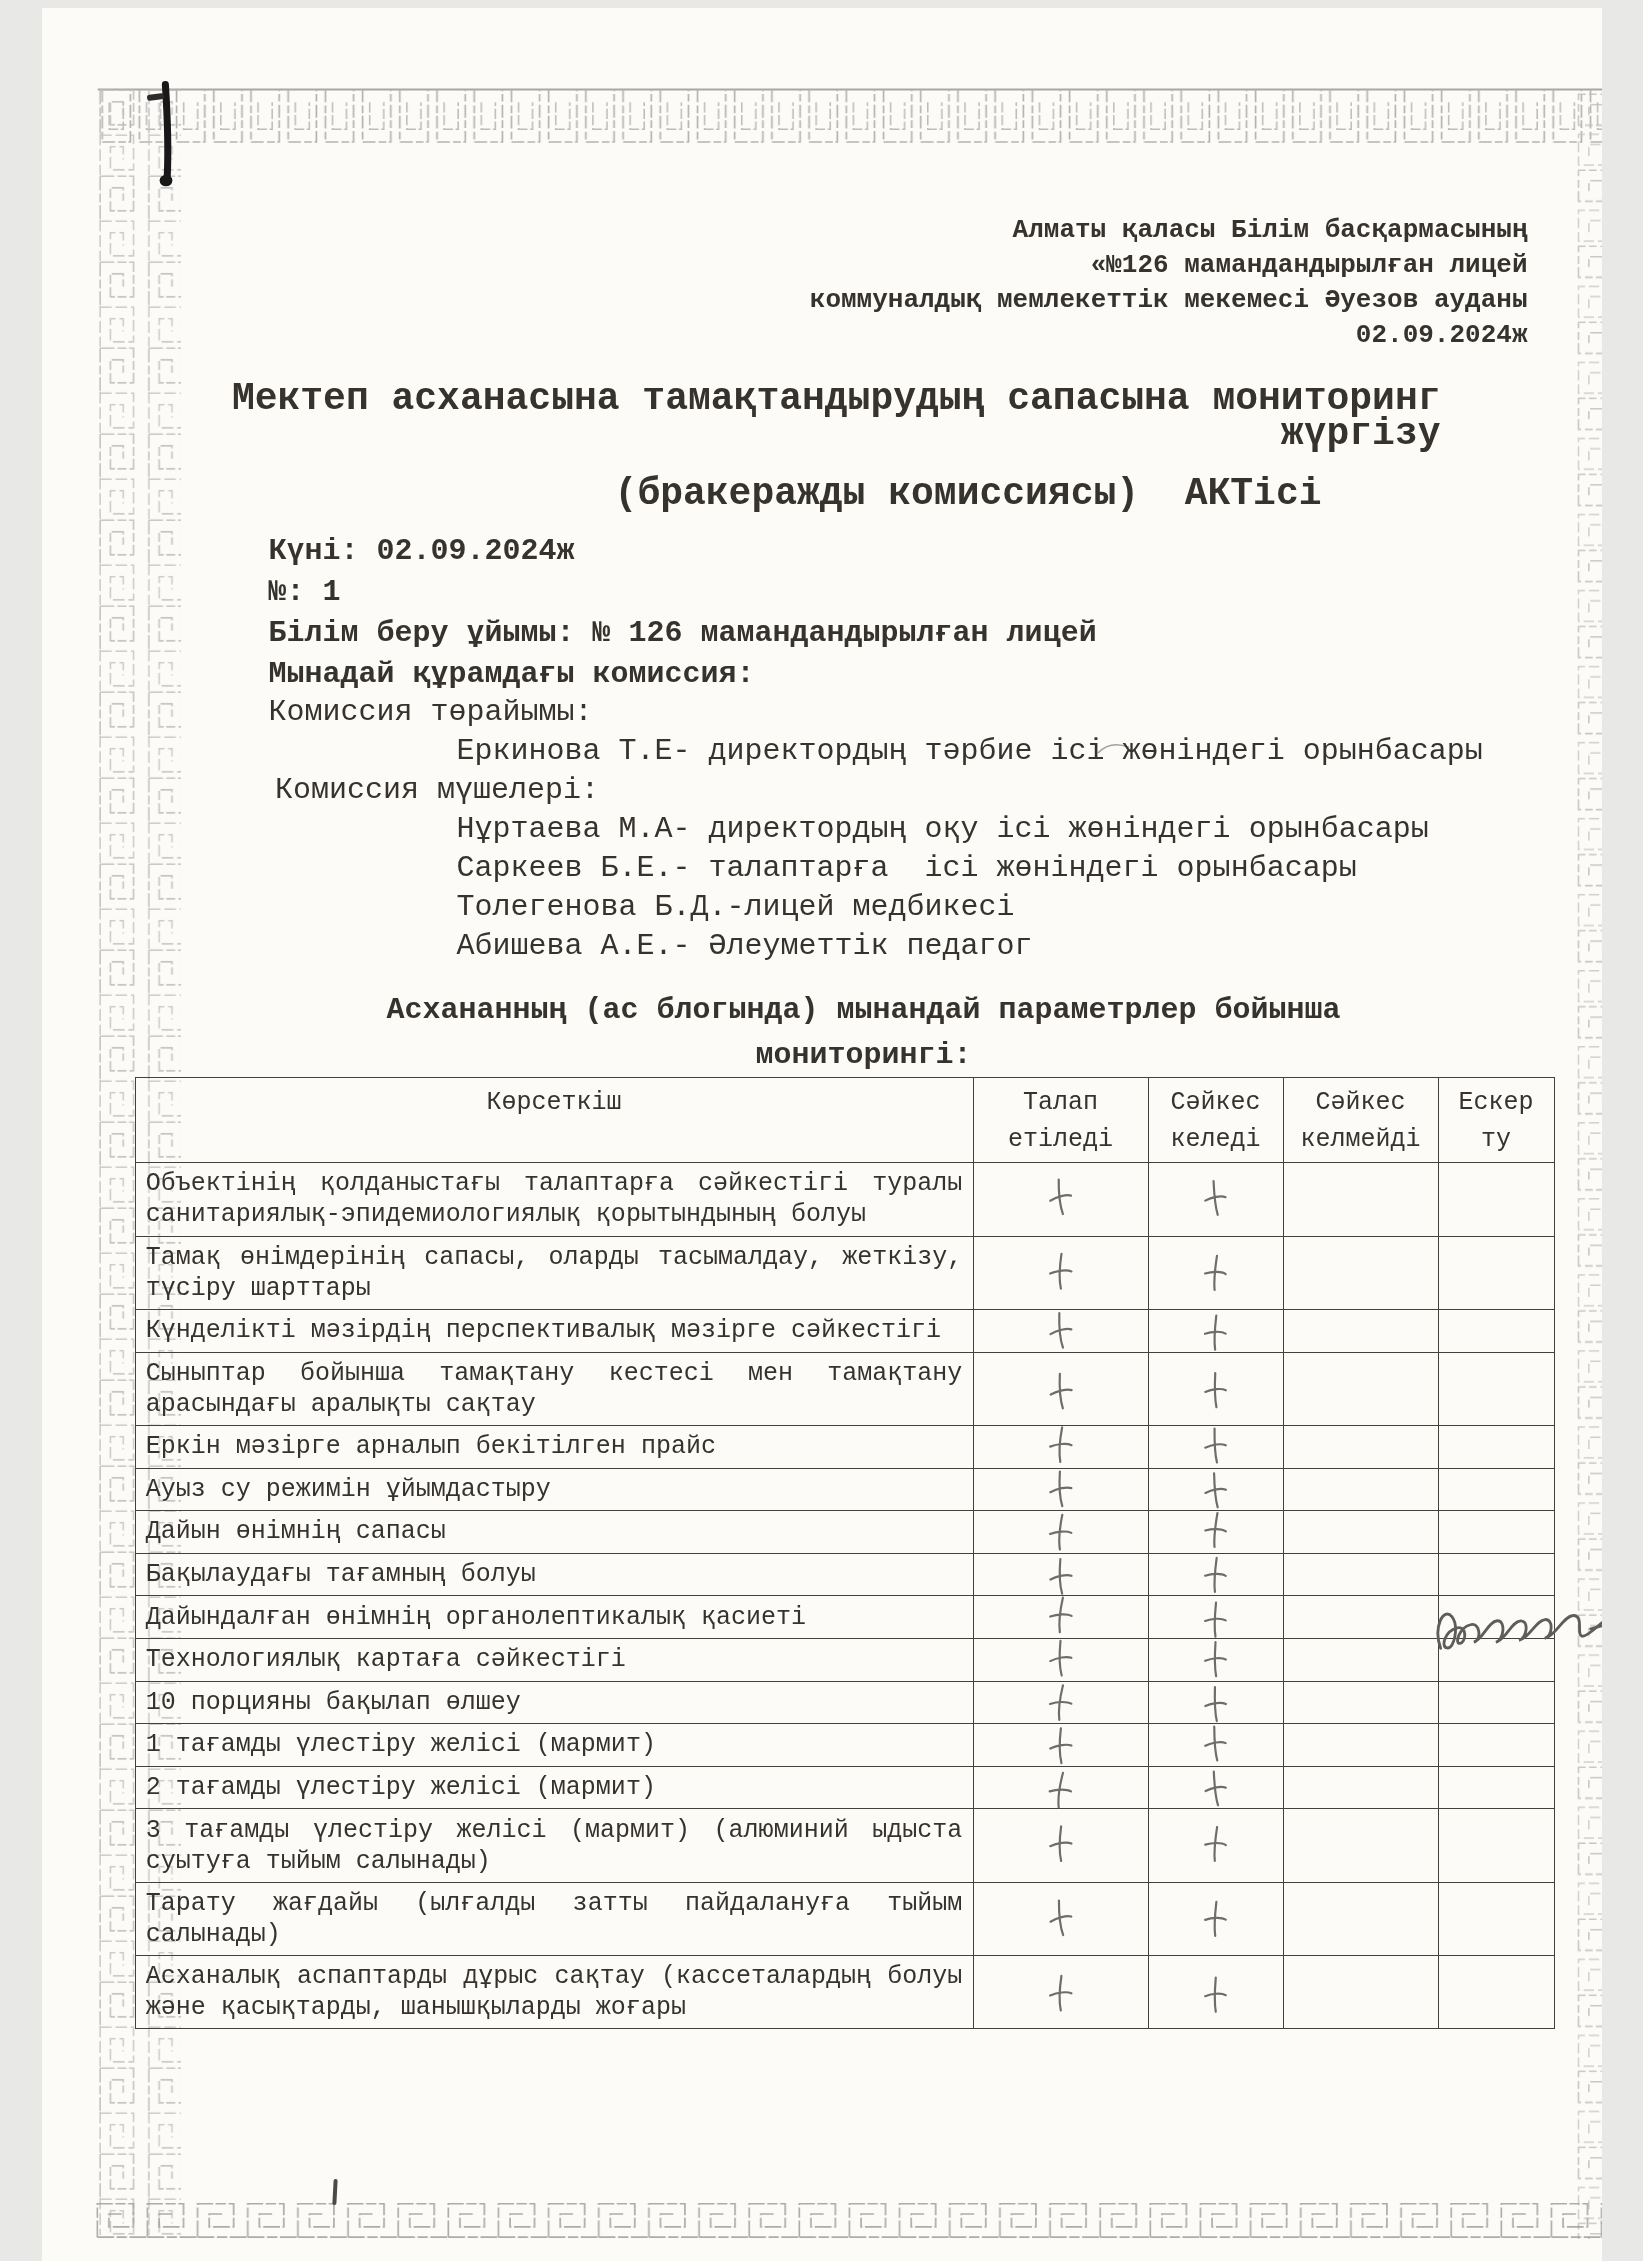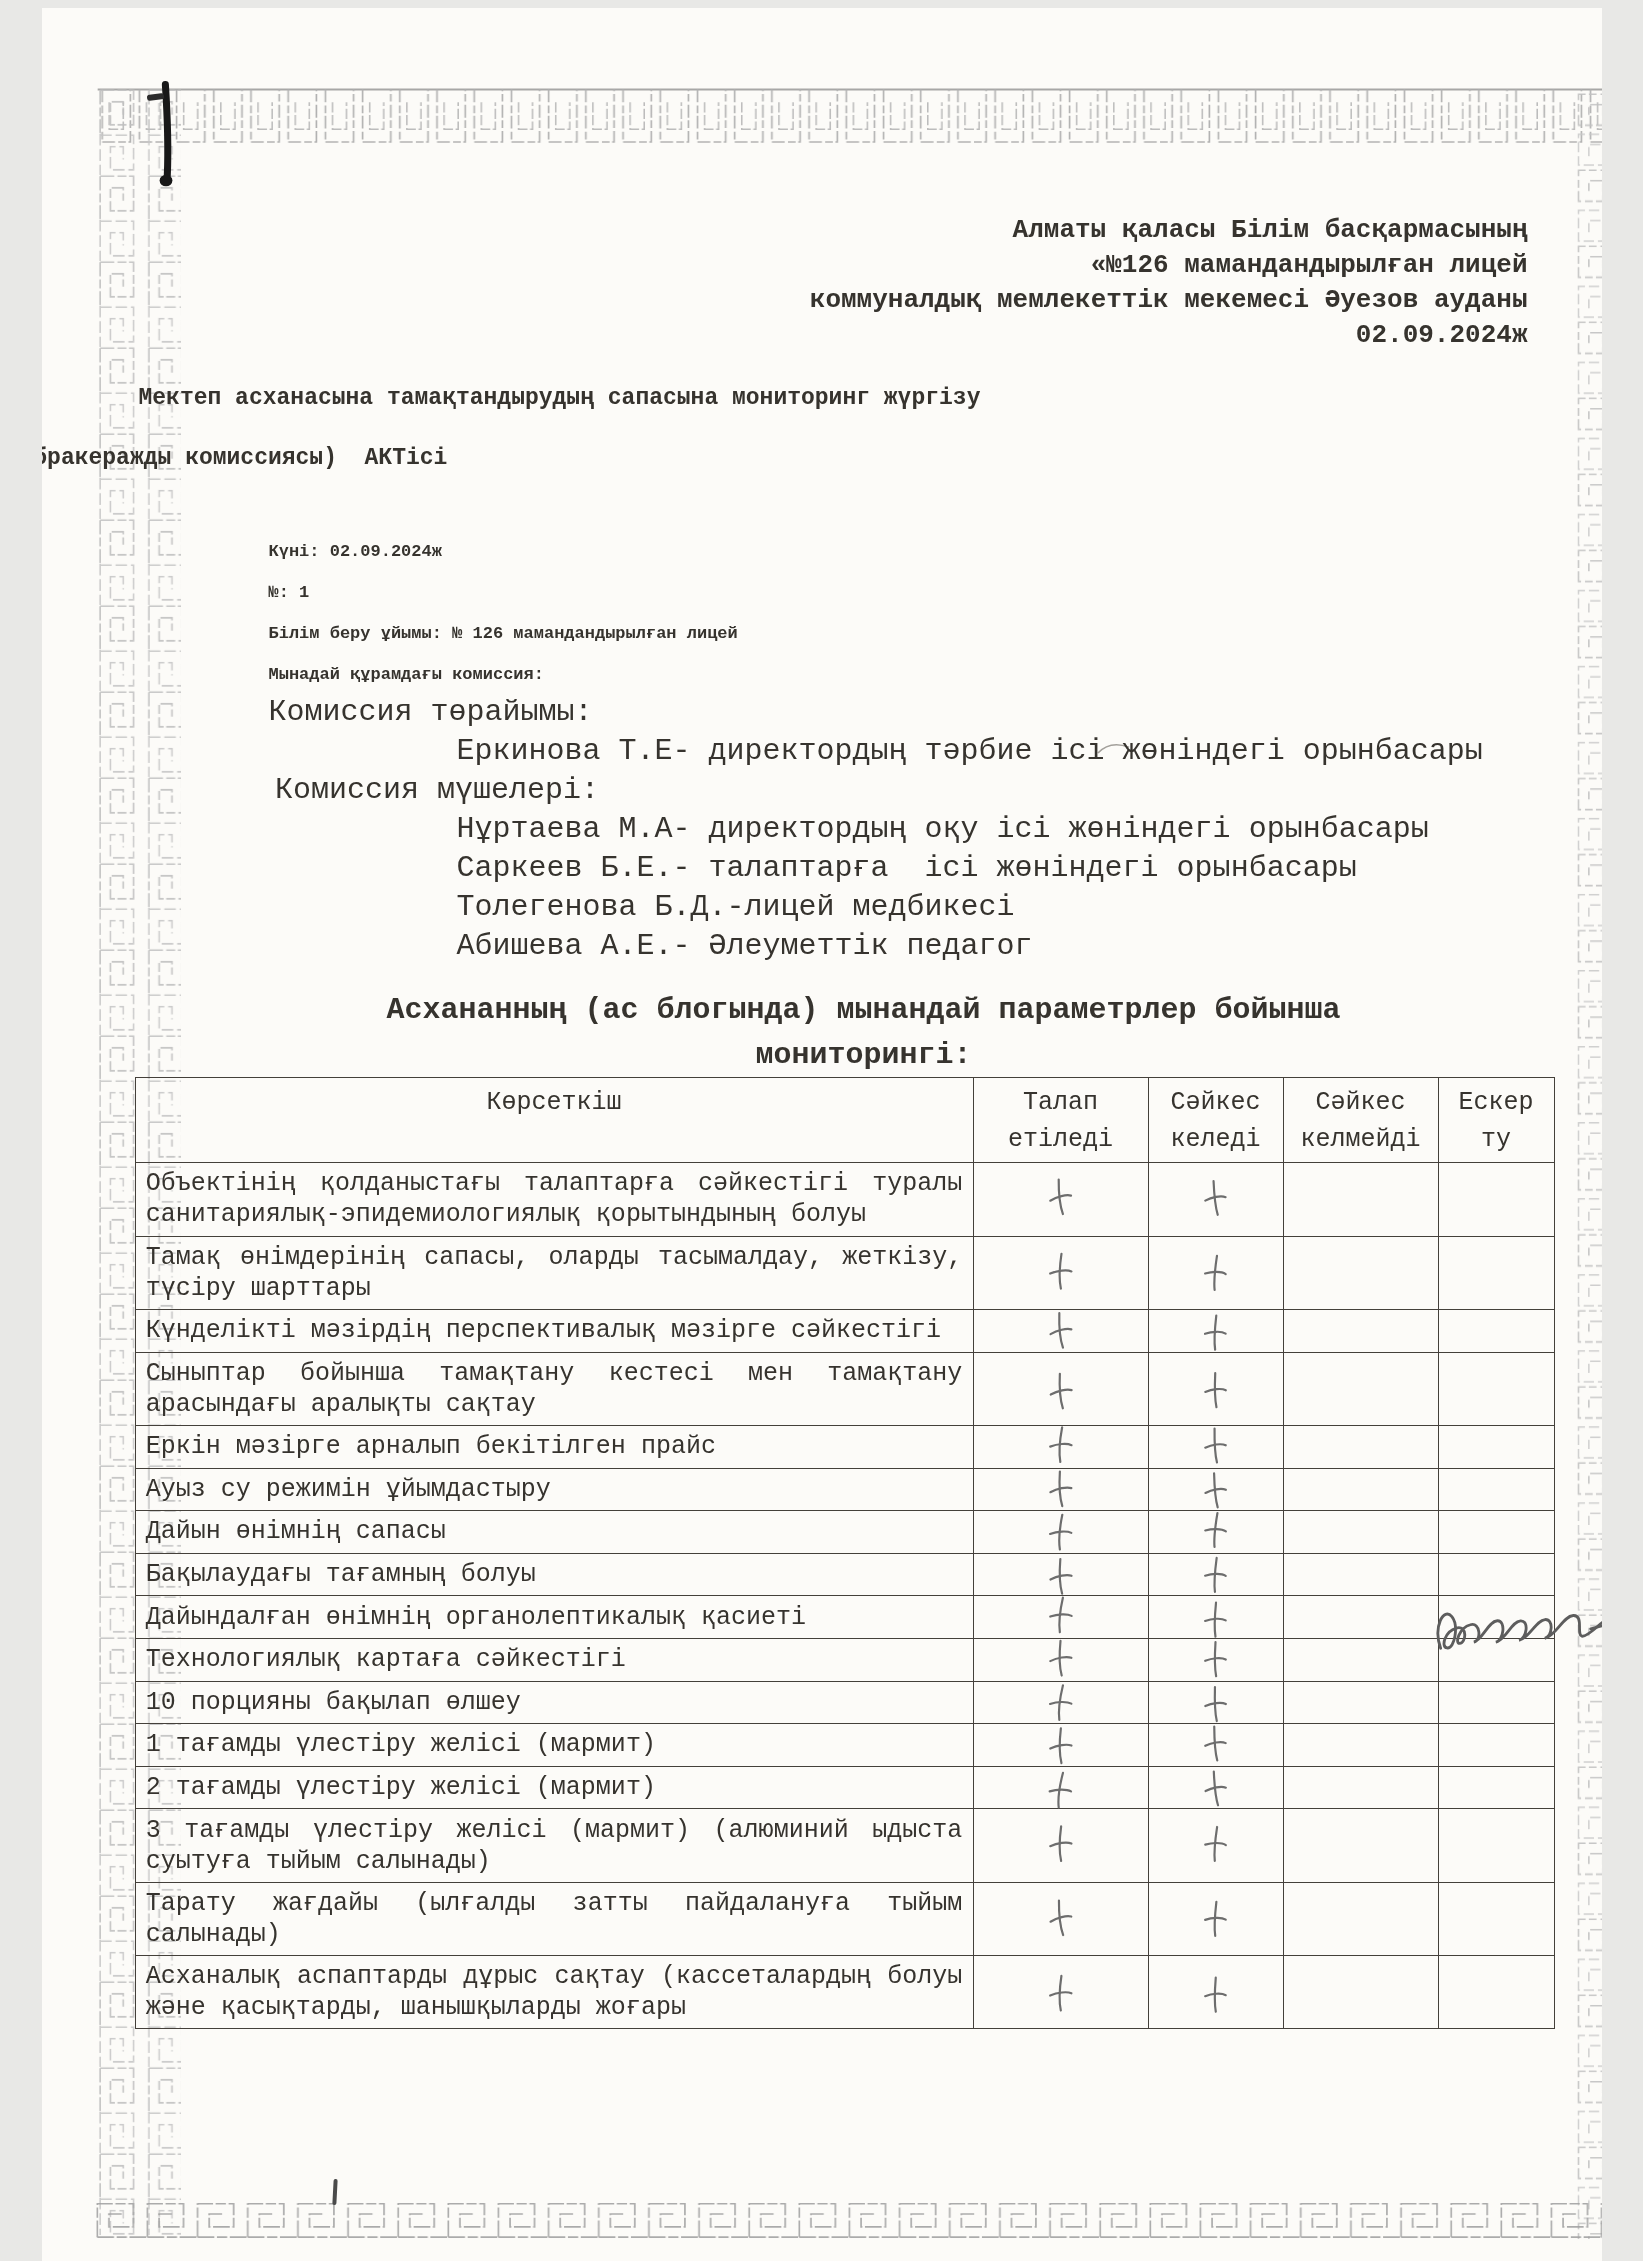--- a/index.html
+++ b/index.html
@@ -12,27 +12,27 @@
   
   .border-strip{position:absolute;pointer-events:none;opacity:.9;}
   
   .doc-header{
     position:absolute;left:645px;top:205px;width:841px;
     text-align:right;font-weight:bold;font-size:26px;line-height:35px;
   }
   
   .doc-title{
     position:absolute;left:97px;top:373px;width:1302px;
-    text-align:left;font-weight:bold;font-size:23px;line-height:35px;
+    text-align:right;font-weight:bold;font-size:38px;line-height:35px;
   }
   .doc-title .l2{margin-top:24.5px;transform:translateX(-119px);white-space:pre-wrap;}
   
   .meta-block{
     position:absolute;left:227px;top:523px;
-    font-weight:bold;font-size:17px;line-height:41px;
+    font-weight:bold;font-size:30px;line-height:41px;
   }
   
   .commission{
     position:absolute;left:227px;top:685px;
     font-size:30px;line-height:39px;
   }
   .commission .ind{padding-left:188px;white-space:pre-wrap;}
   .commission .ml{padding-left:6.4px;}
   
   .mon-title{

